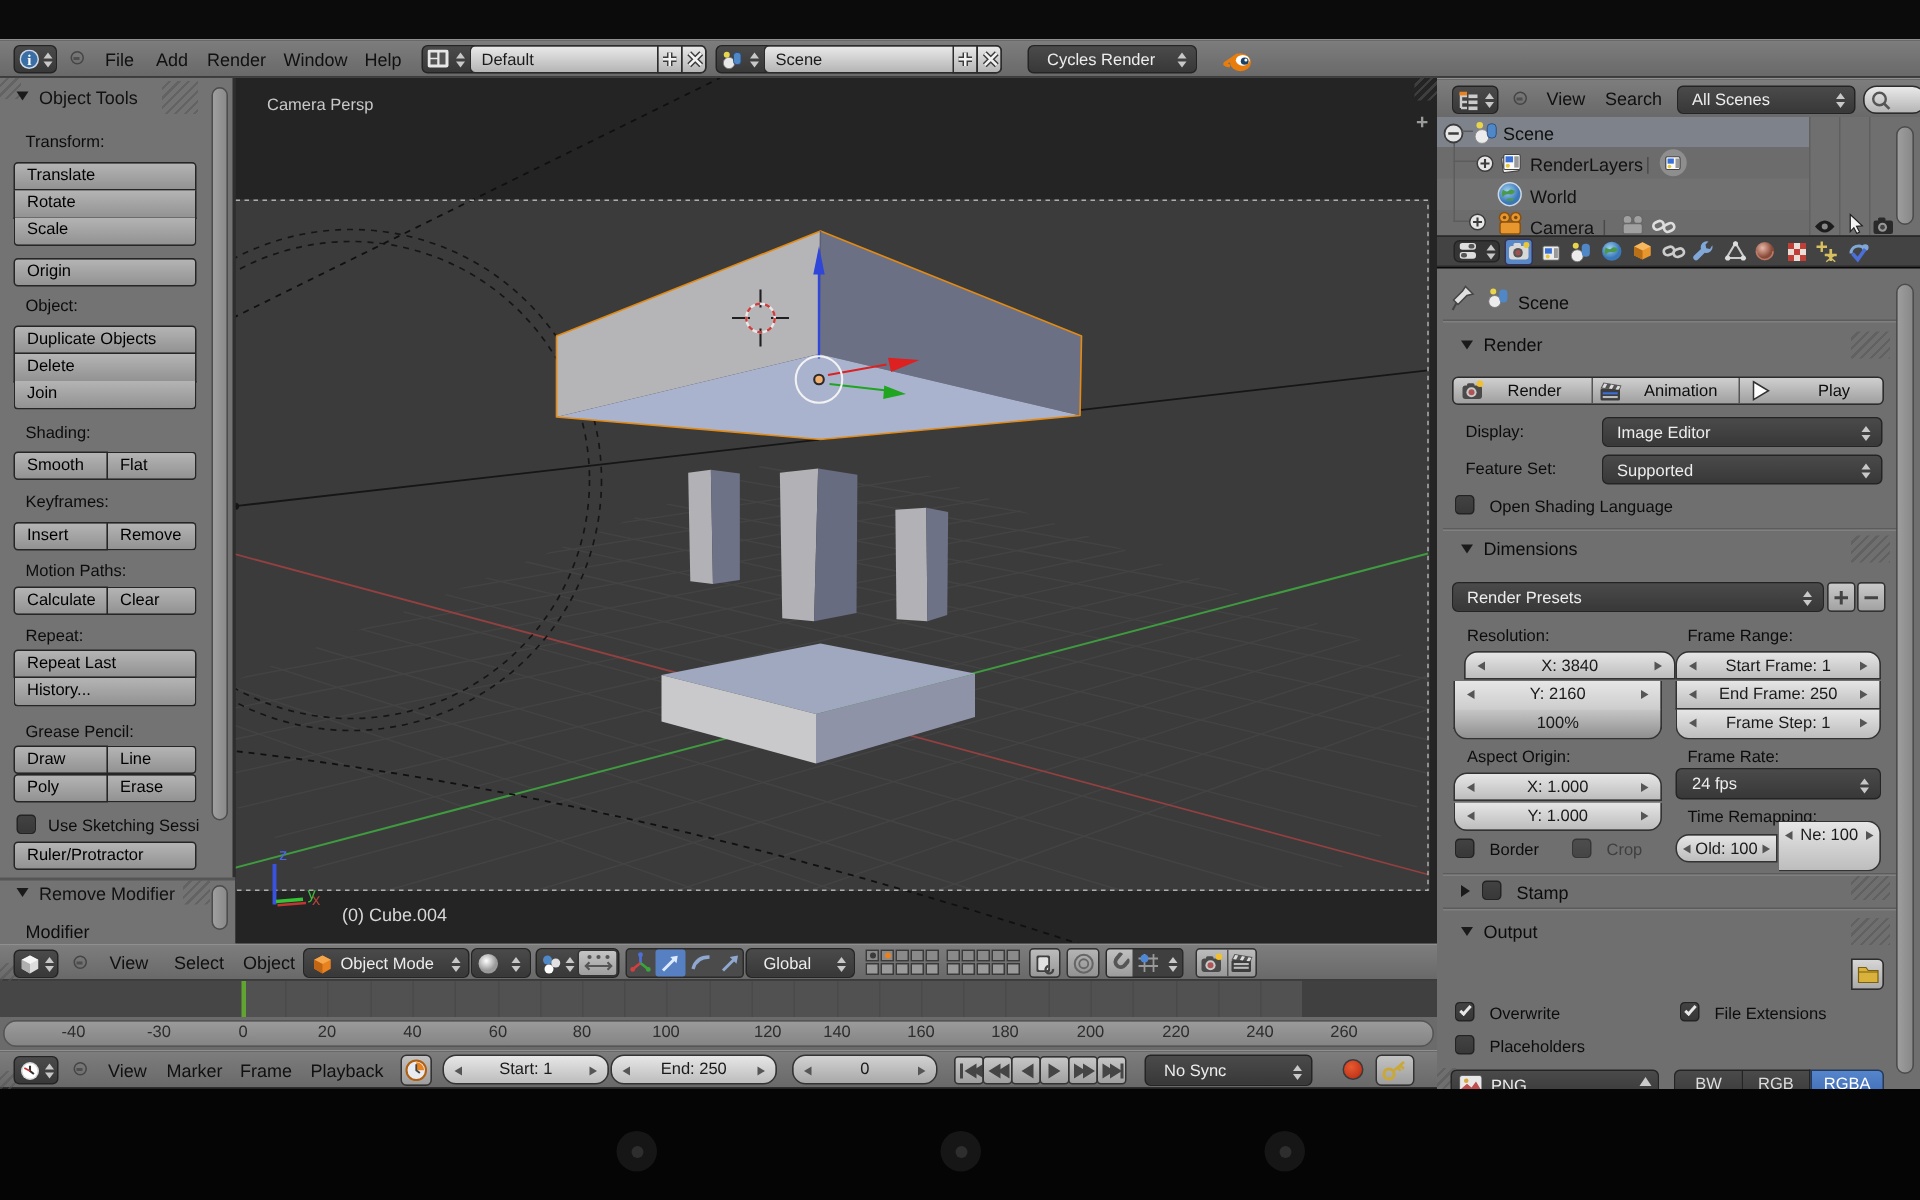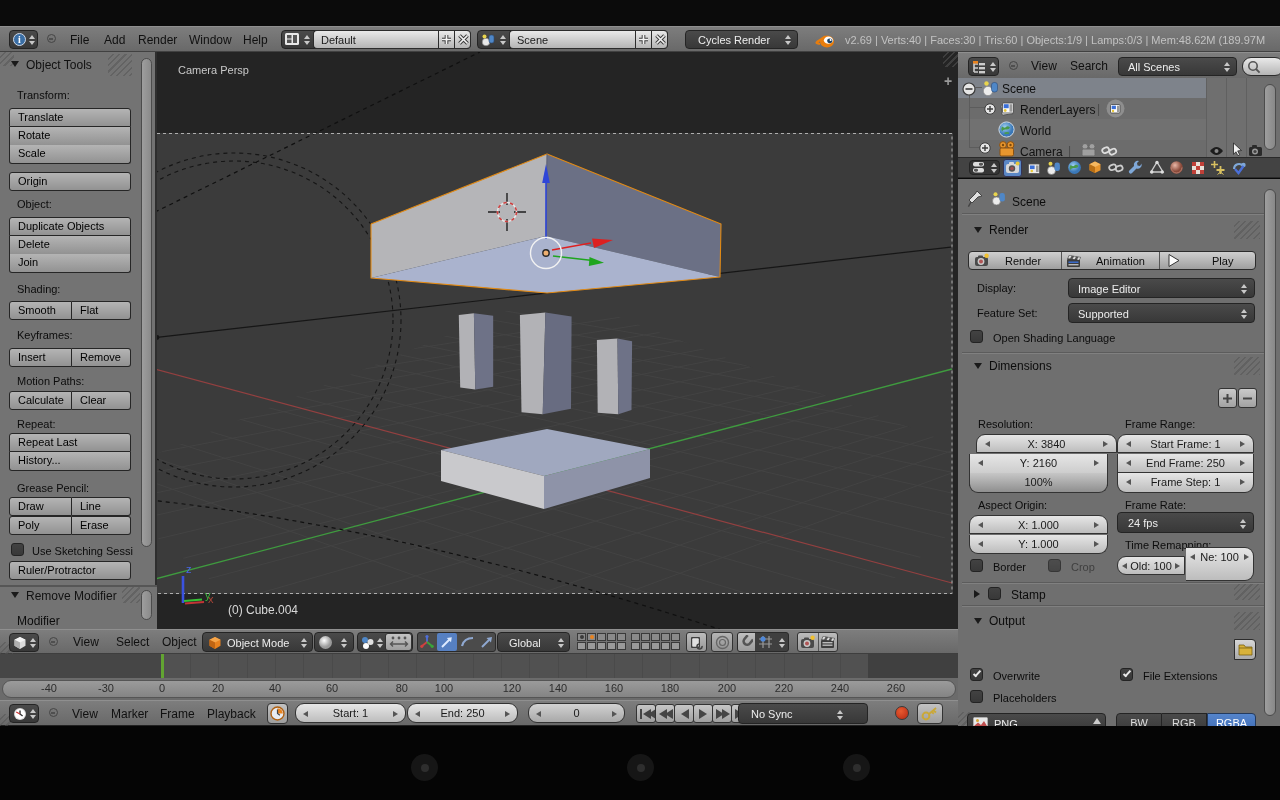--- a/index.html
+++ b/index.html
@@ -104,21 +104,20 @@
     <div class="ud" style="left:99px;top:4px"></div>
   </div>
 
   <svg width="20" height="17" style="position:absolute;left:815px;top:4px" viewBox="0 0 20 17">
     <path d="M10.5 5.5 L2 11 Q1 11.8 2.2 12.2 L5 13" fill="none" stroke="#e87d0d" stroke-width="2.2"></path>
     <ellipse cx="12" cy="10.5" rx="7" ry="6" fill="#e87d0d"></ellipse>
     <ellipse cx="13.5" cy="9.2" rx="4.6" ry="3.6" fill="#fff"></ellipse>
     <ellipse cx="14.8" cy="9.8" rx="2.6" ry="2.4" fill="#1b4266"></ellipse>
     <circle cx="15.6" cy="9" r="1" fill="#fff"></circle>
   </svg>
-  <div class="abs" style="left:845px;top:7px;color:#c2c2c2;font-size:11px;white-space:nowrap">v2.69 | Verts:40 | Faces:30 | Tris:60 | Objects:1/9 | Lamps:0/3 | Mem:48.62M (189.97M</div>
 </div>
 
 <div class="abs" style="left:0;top:52px;width:157px;height:577px;background:#737373;border-right:2px solid #2e2e2e" id="toolshelf">
   <div class="hatch" style="left:0;top:0;width:14px;height:14px"></div>
   <div class="hatch" style="left:108px;top:2px;width:24px;height:22px"></div>
   <div class="tri-d" style="left:11px;top:9px;border-top-color:#1a1a1a"></div>
   <div class="lbl" style="left:26px;top:6px;font-size:12px;color:#111">Object Tools</div>
   <div class="lbl" style="left:17px;top:37px">Transform:</div>
   <div class="btn" style="left:9px;top:56px;width:122px;border-radius:3px 3px 0 0">Translate</div>
   <div class="btn" style="left:9px;top:75px;width:122px;border-radius:0;border-top:none">Rotate</div>
@@ -447,21 +446,21 @@
       <div class="abs" style="left:161px;top:0;width:3px;height:24px;background:#62a432"></div>
     </div>
 <div class="abs" style="left:0;top:678px;width:958px;height:22px;background:#6b6b6b;overflow:hidden" id="tlruler">
       <div class="abs" style="left:2px;top:2px;width:954px;height:18px;background:linear-gradient(#9b9b9b,#848484);border:1px solid #555;border-radius:10px"></div>
       <div class="abs" style="left:29px;top:4px;width:40px;text-align:center;font-size:11px;color:#2d2d2d">-40</div>
       <div class="abs" style="left:86px;top:4px;width:40px;text-align:center;font-size:11px;color:#2d2d2d">-30</div>
       <div class="abs" style="left:142px;top:4px;width:40px;text-align:center;font-size:11px;color:#2d2d2d">0</div>
       <div class="abs" style="left:198px;top:4px;width:40px;text-align:center;font-size:11px;color:#2d2d2d">20</div>
       <div class="abs" style="left:255px;top:4px;width:40px;text-align:center;font-size:11px;color:#2d2d2d">40</div>
       <div class="abs" style="left:312px;top:4px;width:40px;text-align:center;font-size:11px;color:#2d2d2d">60</div>
-      <div class="abs" style="left:368px;top:4px;width:40px;text-align:right;font-size:11px;color:#2d2d2d">80</div>
+      <div class="abs" style="left:368px;top:4px;width:40px;text-align:center;font-size:11px;color:#2d2d2d">80</div>
       <div class="abs" style="left:424px;top:4px;width:40px;text-align:center;font-size:11px;color:#2d2d2d">100</div>
       <div class="abs" style="left:481px;top:4px;width:40px;text-align:right;font-size:11px;color:#2d2d2d">120</div>
       <div class="abs" style="left:538px;top:4px;width:40px;text-align:center;font-size:11px;color:#2d2d2d">140</div>
       <div class="abs" style="left:594px;top:4px;width:40px;text-align:center;font-size:11px;color:#2d2d2d">160</div>
       <div class="abs" style="left:650px;top:4px;width:40px;text-align:center;font-size:11px;color:#2d2d2d">180</div>
       <div class="abs" style="left:707px;top:4px;width:40px;text-align:center;font-size:11px;color:#2d2d2d">200</div>
       <div class="abs" style="left:764px;top:4px;width:40px;text-align:center;font-size:11px;color:#2d2d2d">220</div>
       <div class="abs" style="left:820px;top:4px;width:40px;text-align:center;font-size:11px;color:#2d2d2d">240</div>
       <div class="abs" style="left:876px;top:4px;width:40px;text-align:center;font-size:11px;color:#2d2d2d">260</div>
     </div>
@@ -517,21 +516,21 @@
         <div class="abs" style="left:76px;top:0;width:20px;height:19px;background:linear-gradient(#c6c6c6,#a0a0a0);border:1px solid #333;border-radius:3px">
           <div class="abs" style="left:3px;top:4px;width:0;height:0;border-top:5px solid transparent;border-bottom:5px solid transparent;border-left:8px solid #454545"></div>
           <div class="abs" style="left:9px;top:4px;width:0;height:0;border-top:5px solid transparent;border-bottom:5px solid transparent;border-left:8px solid #454545"></div>
         </div>
         <div class="abs" style="left:95px;top:0;width:20px;height:19px;background:linear-gradient(#c6c6c6,#a0a0a0);border:1px solid #333;border-radius:3px">
           <div class="abs" style="left:3px;top:4px;width:0;height:0;border-top:5px solid transparent;border-bottom:5px solid transparent;border-left:8px solid #454545"></div>
           <div class="abs" style="left:8px;top:4px;width:0;height:0;border-top:5px solid transparent;border-bottom:5px solid transparent;border-left:8px solid #454545"></div>
           <div class="abs" style="left:15px;top:4px;width:2px;height:10px;background:#454545"></div>
         </div>
       </div>
-  <div class="dark" style="left:738px;top:2px;width:130px;height:21px">
+  <div class="dark" style="left:763px;top:2px;width:112px;height:21px">
     <span style="position:absolute;left:12px;top:4px">No Sync</span>
     <div class="ud" style="left:98px;top:6px"></div>
   </div>
   <div class="abs" style="left:895px;top:5px;width:14px;height:14px;border-radius:50%;background:radial-gradient(circle at 40% 35%,#e85a30,#b42812);border:1px solid #3a3a3a"></div>
   <div class="abs" style="left:917px;top:2px;width:26px;height:21px;background:linear-gradient(#c2c2c2,#9e9e9e);border:1px solid #333;border-radius:4px">
     <svg width="18" height="15" style="position:absolute;left:3px;top:2px" viewBox="0 0 18 15">
           <circle cx="5" cy="10" r="3.4" fill="none" stroke="#caa838" stroke-width="2"></circle>
           <path d="M8 8L15 2M12.5 4.5l2.5 2M10.8 6l2 1.7" stroke="#caa838" stroke-width="1.8" fill="none"></path>
         </svg>
   </div>
@@ -786,20 +785,24 @@
   <div class="dark" style="left:110px;top:124px;width:187px;height:20px">
         <span style="position:absolute;left:9px;top:4px">Supported</span>
         <div class="ud" style="left:172px;top:5px"></div>
       </div>
   <div class="chk" style="left:12px;top:151px"></div>
   <div class="lbl" style="left:35px;top:153px">Open Shading Language</div>
   <div class="sep" style="left:4px;top:173px;width:312px"></div>
   <div class="tri-d" style="left:16px;top:184px;border-top-color:#1a1a1a"></div>
   <div class="lbl" style="left:31px;top:180px;font-size:12px">Dimensions</div>
   <div class="hatch" style="left:276px;top:178px;width:26px;height:18px"></div>
+  <div class="dark" style="left:10px;top:209px;width:248px;height:20px">
+        <span style="position:absolute;left:9px;top:4px">Render Presets</span>
+        <div class="ud" style="left:233px;top:5px"></div>
+      </div>
   <div class="abs" style="left:260px;top:209px;width:19px;height:20px;background:linear-gradient(#cacaca,#a2a2a2);border:1px solid #333;border-radius:3px">
         <svg width="11" height="11" style="position:absolute;left:3px;top:4px" viewBox="0 0 11 11">
           <path d="M5.5 1v9M1 5.5h9" stroke="#444" stroke-width="2"></path>
         </svg>
       </div>
   <div class="abs" style="left:280px;top:209px;width:19px;height:20px;background:linear-gradient(#cacaca,#a2a2a2);border:1px solid #333;border-radius:3px">
         <svg width="11" height="11" style="position:absolute;left:3px;top:4px" viewBox="0 0 11 11">
           <path d="M1 5.5h9" stroke="#444" stroke-width="2"></path>
         </svg>
       </div>

